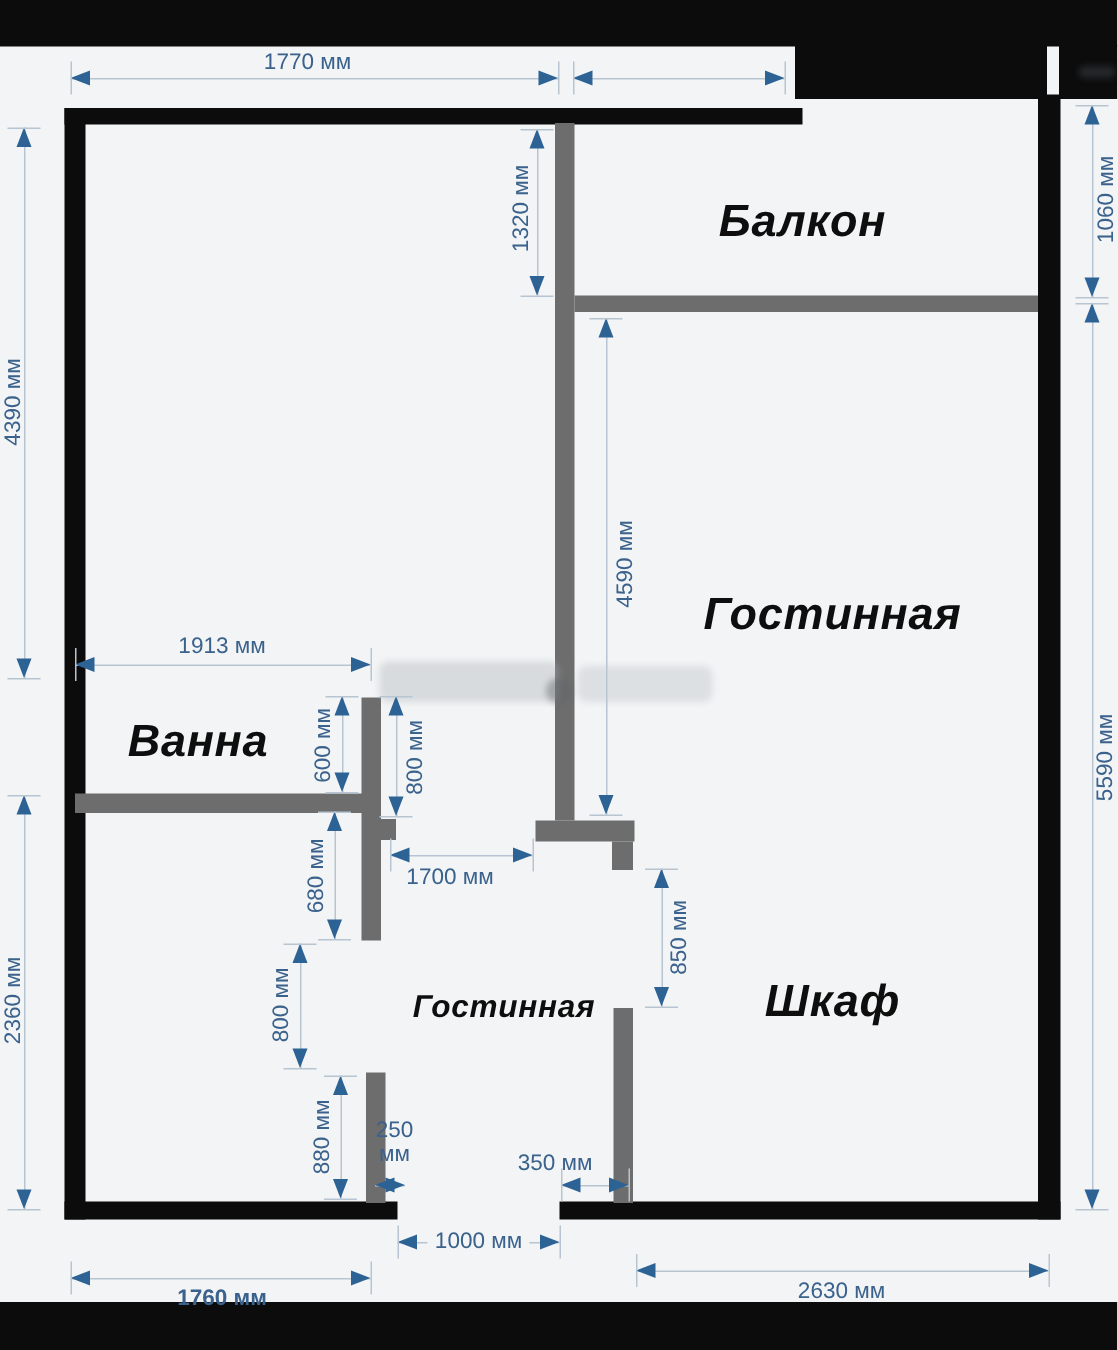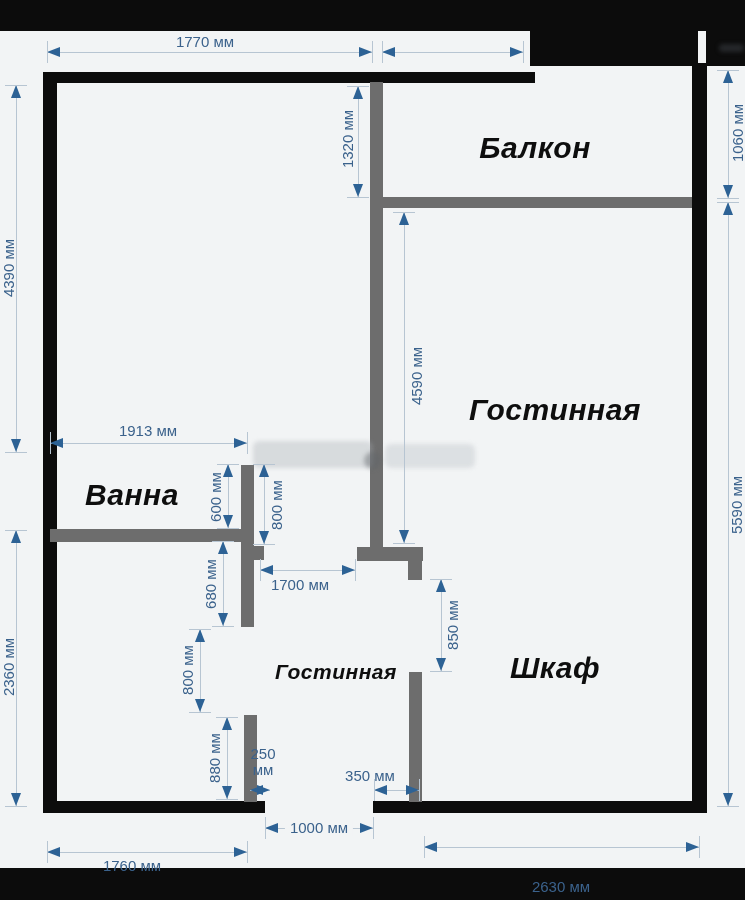--- a/index.html
+++ b/index.html
@@ -86,27 +86,27 @@
     <div class="arr left" style="left: 265px; top: 823px;"></div>
     <div class="arr right" style="left: 360px; top: 823px;"></div>
     <div class="tick" style="left: 265px; top: 817px; width: 1px; height: 22px;"></div>
     <div class="tick" style="left: 373px; top: 817px; width: 1px; height: 22px;"></div>
     <div class="dim-label inline" style="left: 319px; top: 828px;">1000 мм</div>
     <div class="dim-line" style="left: 47px; top: 851.5px; width: 200px; height: 1px;"></div>
     <div class="arr left" style="left: 47px; top: 847px;"></div>
     <div class="arr right" style="left: 234px; top: 847px;"></div>
     <div class="tick" style="left: 47px; top: 841px; width: 1px; height: 22px;"></div>
     <div class="tick" style="left: 247px; top: 841px; width: 1px; height: 22px;"></div>
-    <div class="dim-label" style="left: 132px; top: 866px;">1760 мм</div>
+    <div class="dim-label" style="left: 148px; top: 866px; font-weight: bold;">1760 мм</div>
     <div class="dim-line" style="left: 424px; top: 846.5px; width: 275px; height: 1px;"></div>
     <div class="arr left" style="left: 424px; top: 842px;"></div>
     <div class="arr right" style="left: 686px; top: 842px;"></div>
     <div class="tick" style="left: 424px; top: 836px; width: 1px; height: 22px;"></div>
     <div class="tick" style="left: 699px; top: 836px; width: 1px; height: 22px;"></div>
-    <div class="dim-label" style="left: 561px; top: 887px;">2630 мм</div>
+    <div class="dim-label" style="left: 561px; top: 861px;">2630 мм</div>
     <div class="dim-line" style="left: 250px; top: 789.5px; width: 20px; height: 1px;"></div>
     <div class="arr left" style="left: 250px; top: 785px;"></div>
     <div class="arr right" style="left: 257px; top: 785px;"></div>
     <div class="dim-label" style="left: 263px; top: 762px;">
       <div>250</div>
       <div>мм</div>
     </div>
     <div class="dim-line" style="left: 15.5px; top: 85px; width: 1px; height: 367px;"></div>
     <div class="arr up" style="left: 11px; top: 85px;"></div>
     <div class="arr down" style="left: 11px; top: 439px;"></div>

